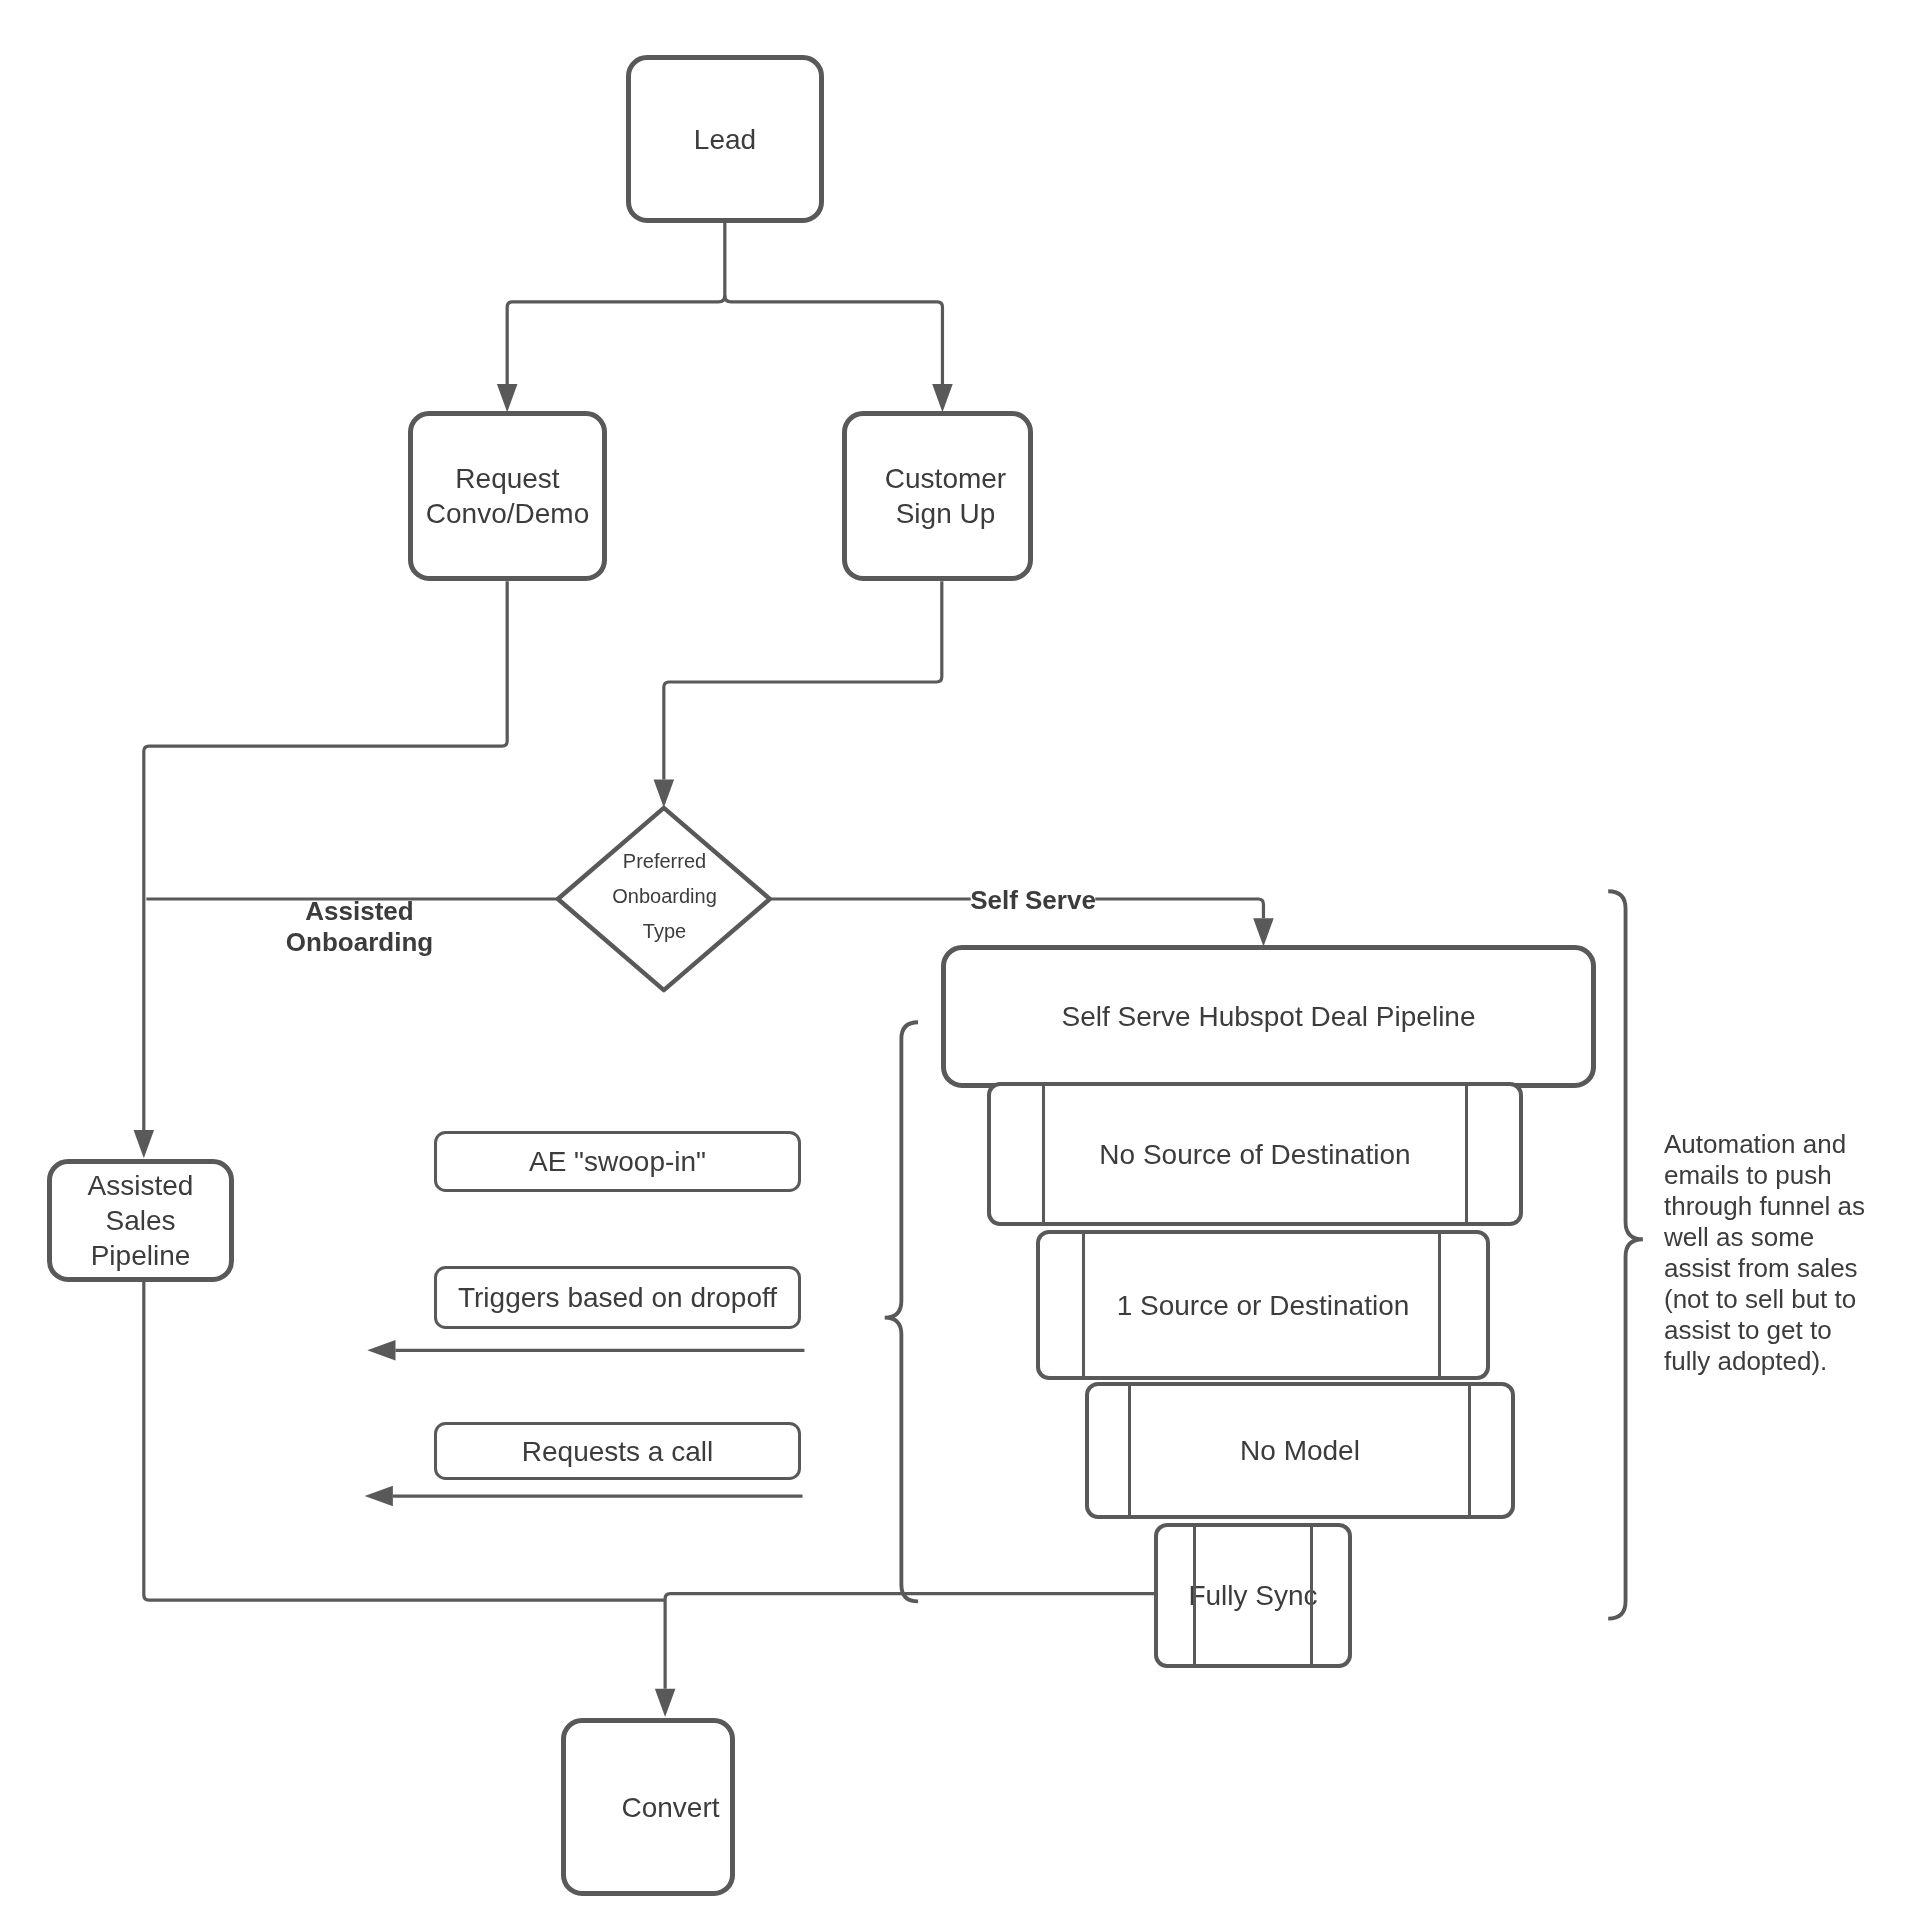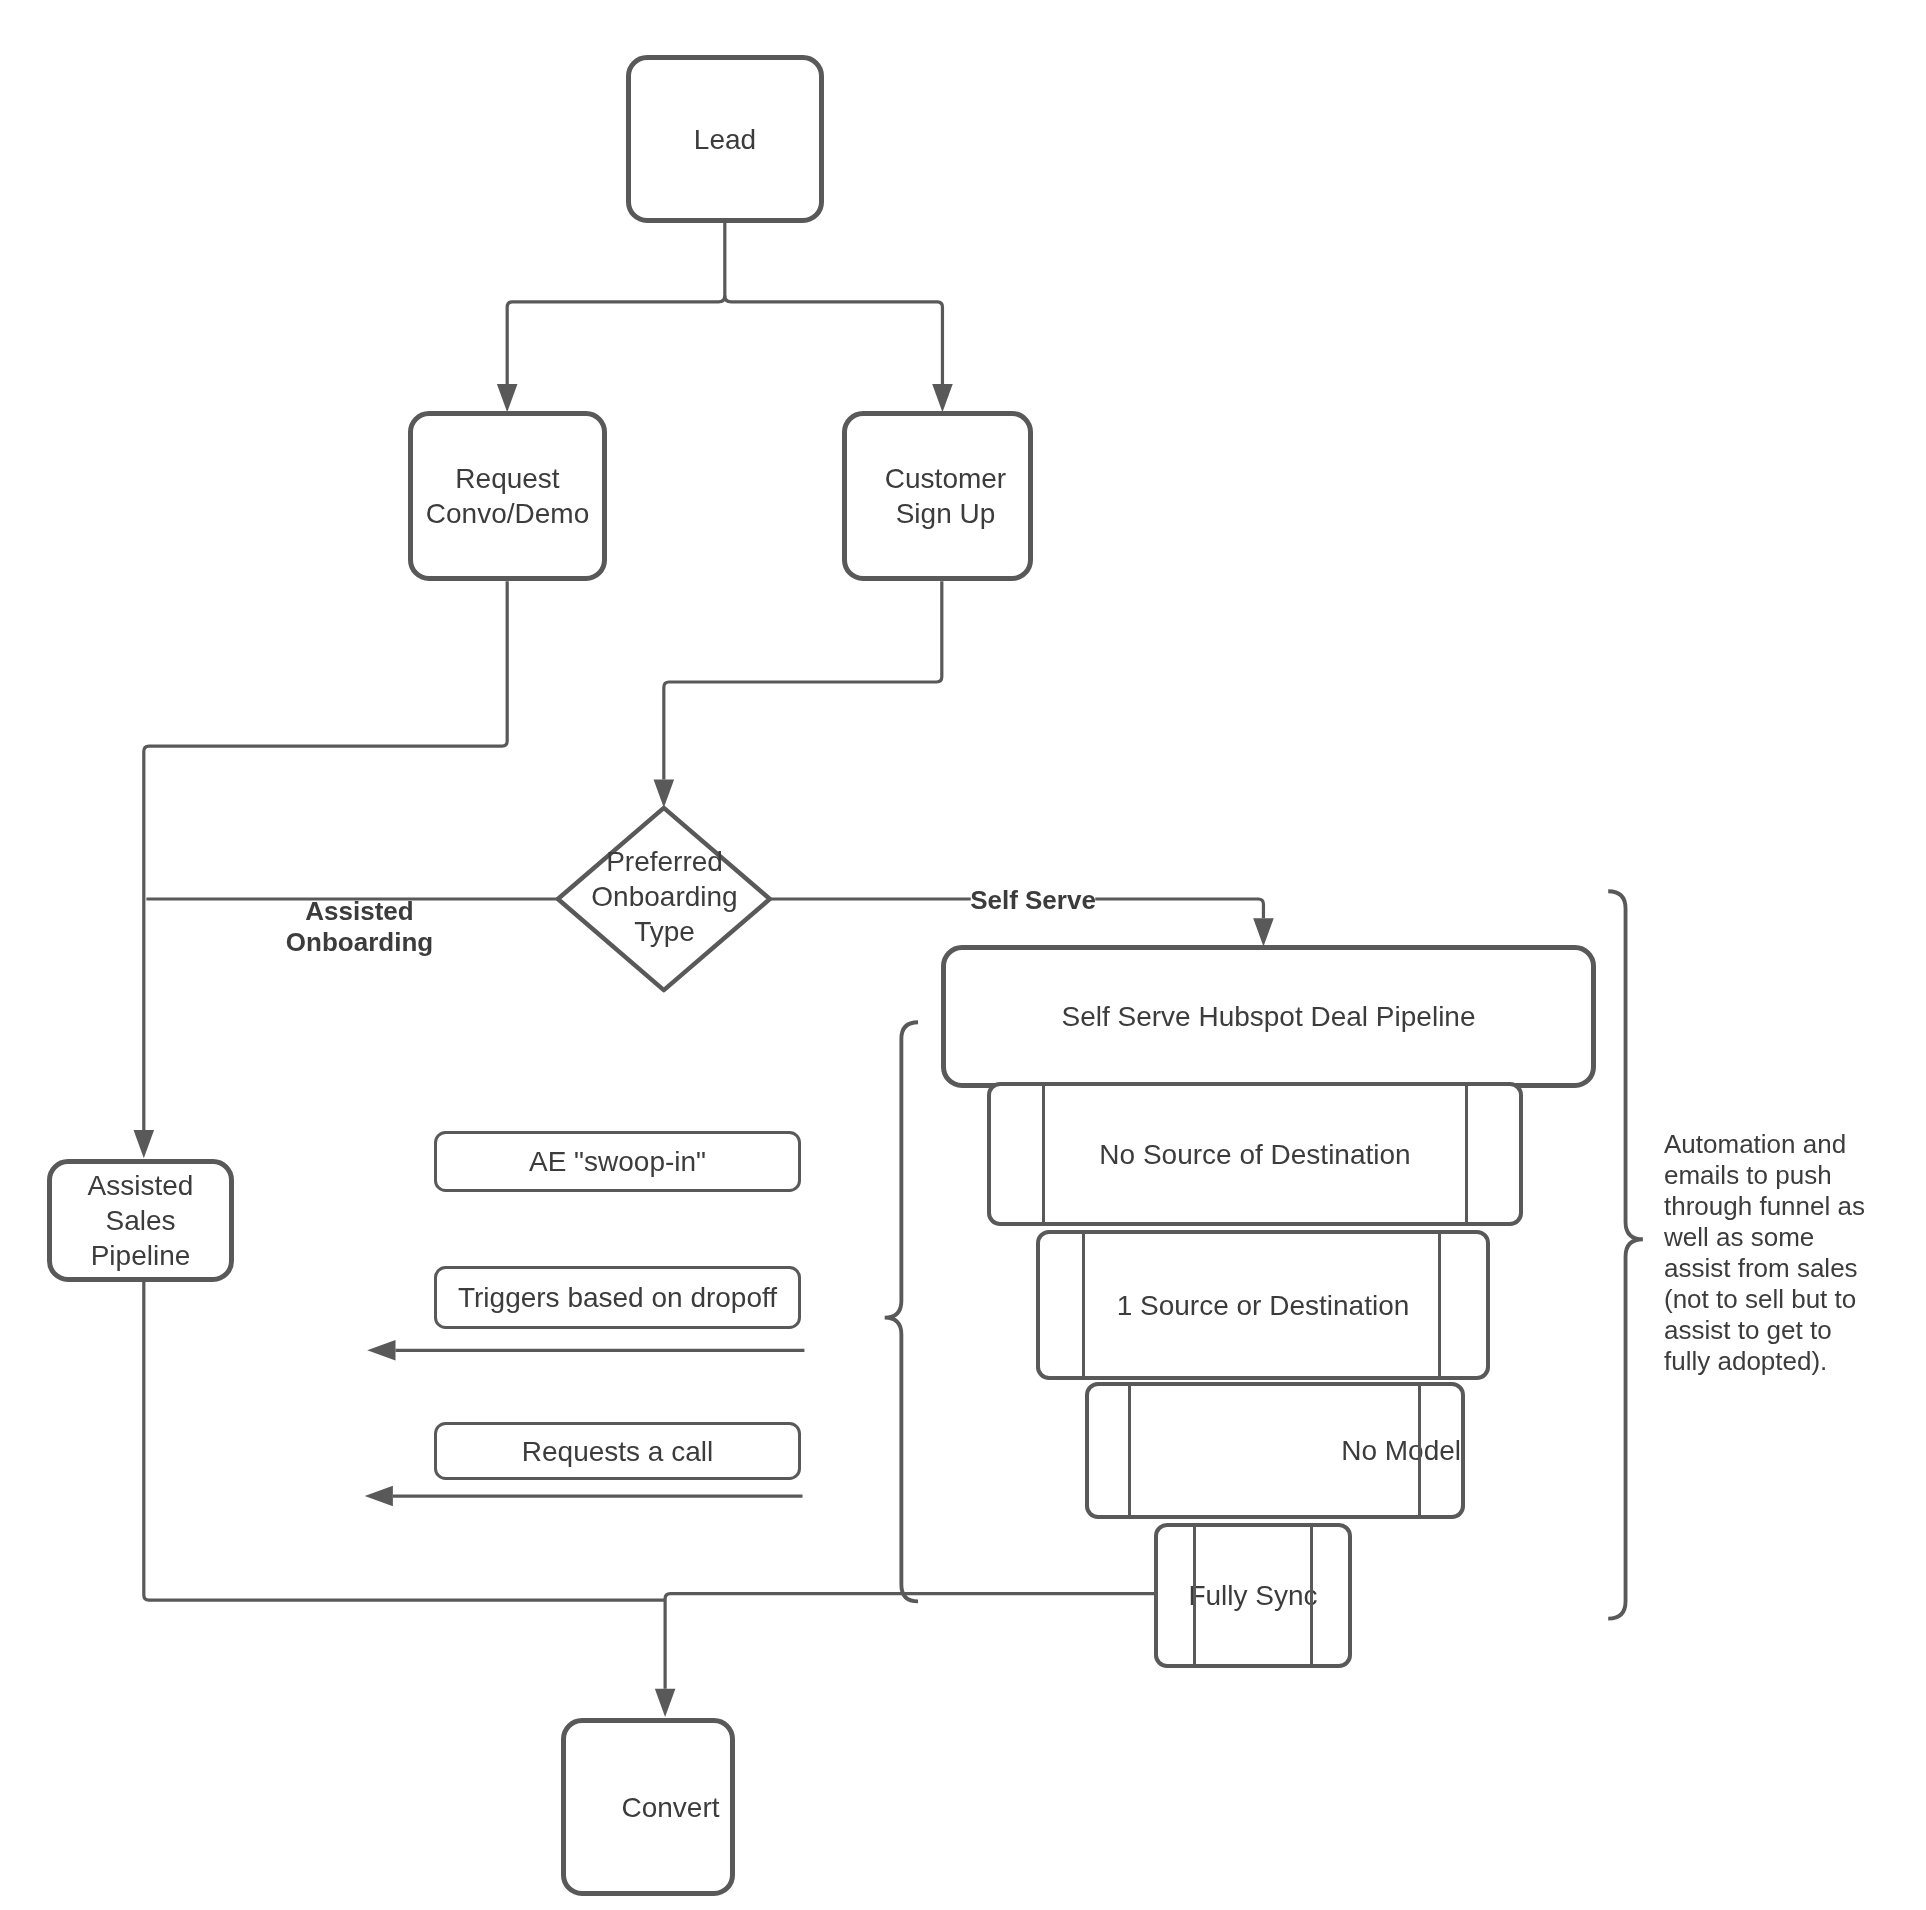--- a/index.html
+++ b/index.html
@@ -22,21 +22,21 @@
   .edge-label{
     position:absolute;font-weight:bold;font-size:26px;color:#3c3c3c;
     text-align:center;z-index:5;
   }
   .annotation{
     position:absolute;left:1664px;top:1129px;width:276px;
     font-size:26px;line-height:31px;white-space:pre-line;color:#3c3c3c;z-index:5;
   }
   .diamond-label{
     position:absolute;left:568px;top:844px;width:193px;text-align:center;
-    font-size:28px;line-height:35px;white-space:pre-line;z-index:5;
+    font-size:20px;line-height:35px;white-space:pre-line;z-index:5;
   }
 </style>
 </head>
 <body>
 
 <div id="canvas">
 
   <svg id="wires" viewBox="0 0 3000 2976" xmlns="http://www.w3.org/2000/svg">
     <defs>
       <marker id="arr" markerUnits="userSpaceOnUse" markerWidth="46" markerHeight="34" viewBox="0 0 46 34" refX="1" refY="17" orient="auto">
@@ -121,21 +121,21 @@
     <div class="tab" style="right:51px;"></div>
     <span>No Source of Destination</span>
   </div>
 
   <div class="node funnel" style="left:1036px;top:1230px;width:454px;height:150px;">
     <div class="tab" style="left:42px;"></div>
     <div class="tab" style="right:45px;"></div>
     <span>1 Source or Destination</span>
   </div>
 
-  <div class="node funnel" style="left:1085px;top:1382px;width:380px;height:137px;justify-content:flex-end;">
+  <div class="node funnel" style="left:1085px;top:1382px;width:430px;height:137px;">
     <div class="tab" style="left:39px;"></div>
     <div class="tab" style="right:40px;"></div>
     <span>No Model</span>
   </div>
 
   <div class="node funnel" style="left:1154px;top:1523px;width:198px;height:145px;">
     <div class="tab" style="left:35px;"></div>
     <div class="tab" style="right:35px;"></div>
     <span>Fully Sync</span>
   </div>

